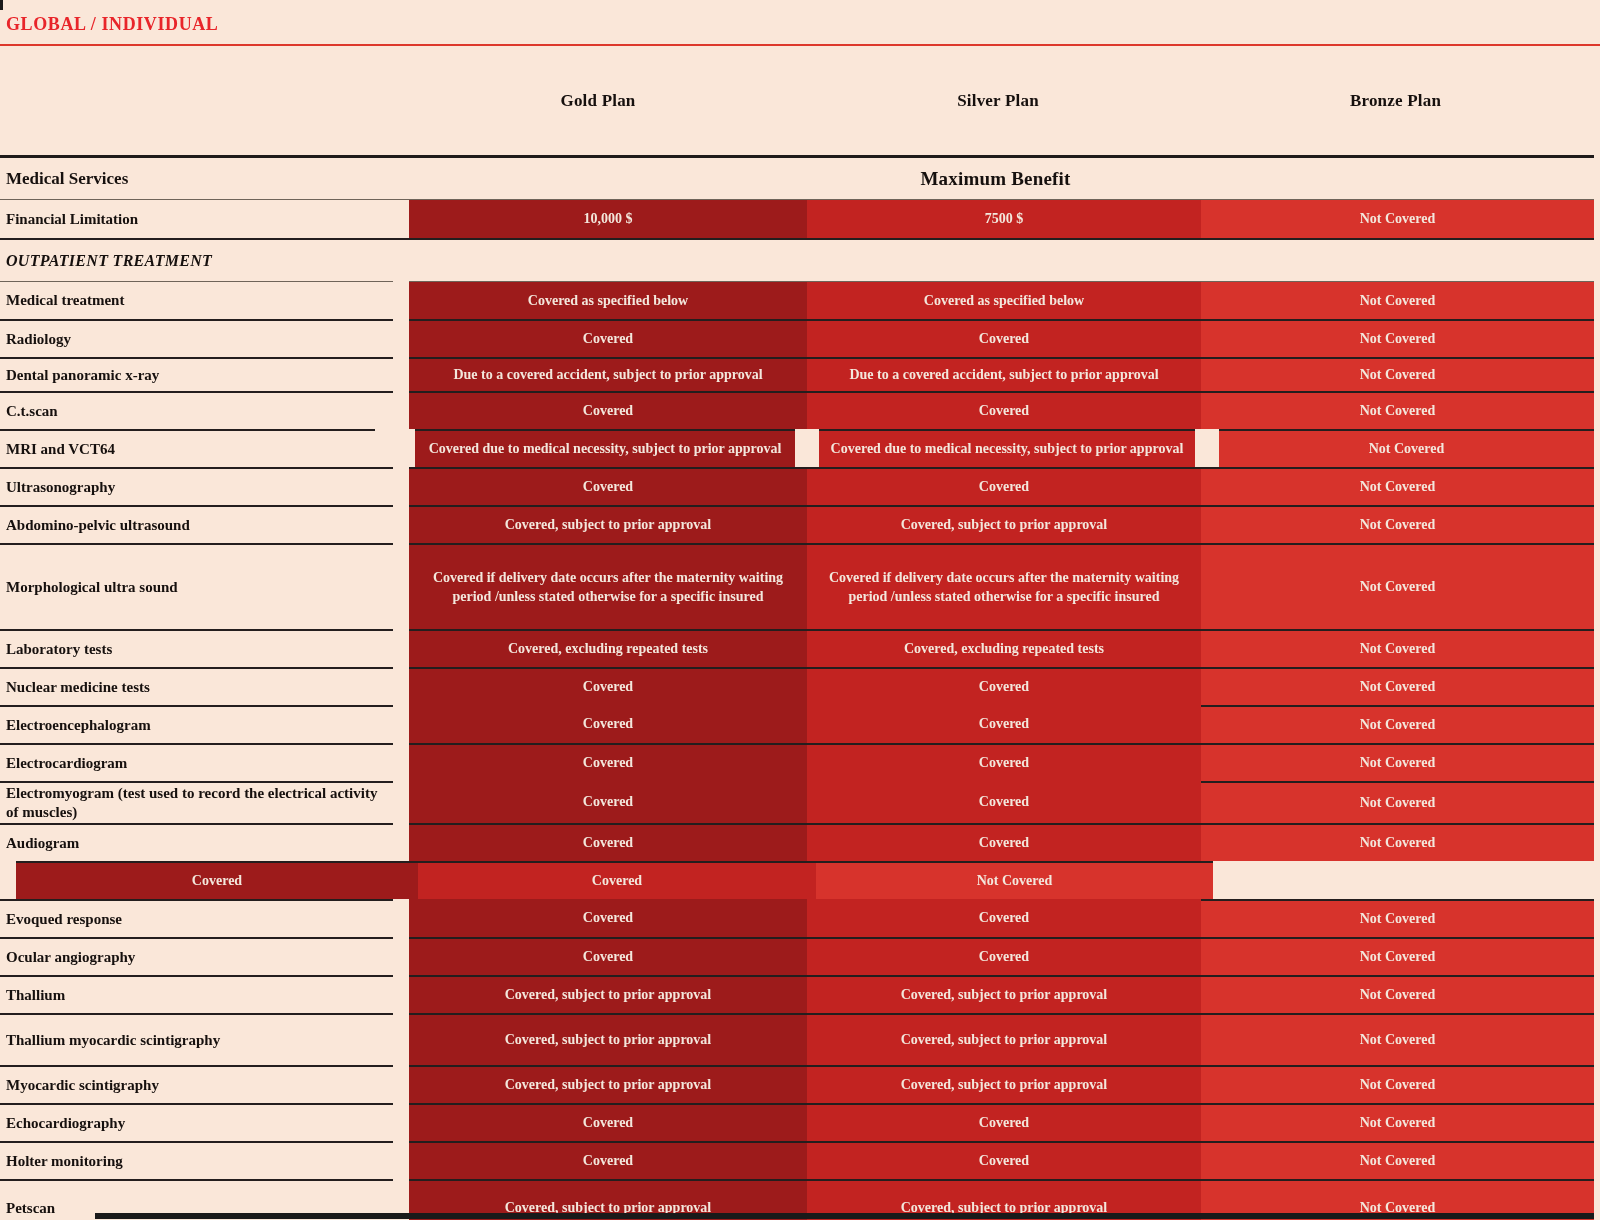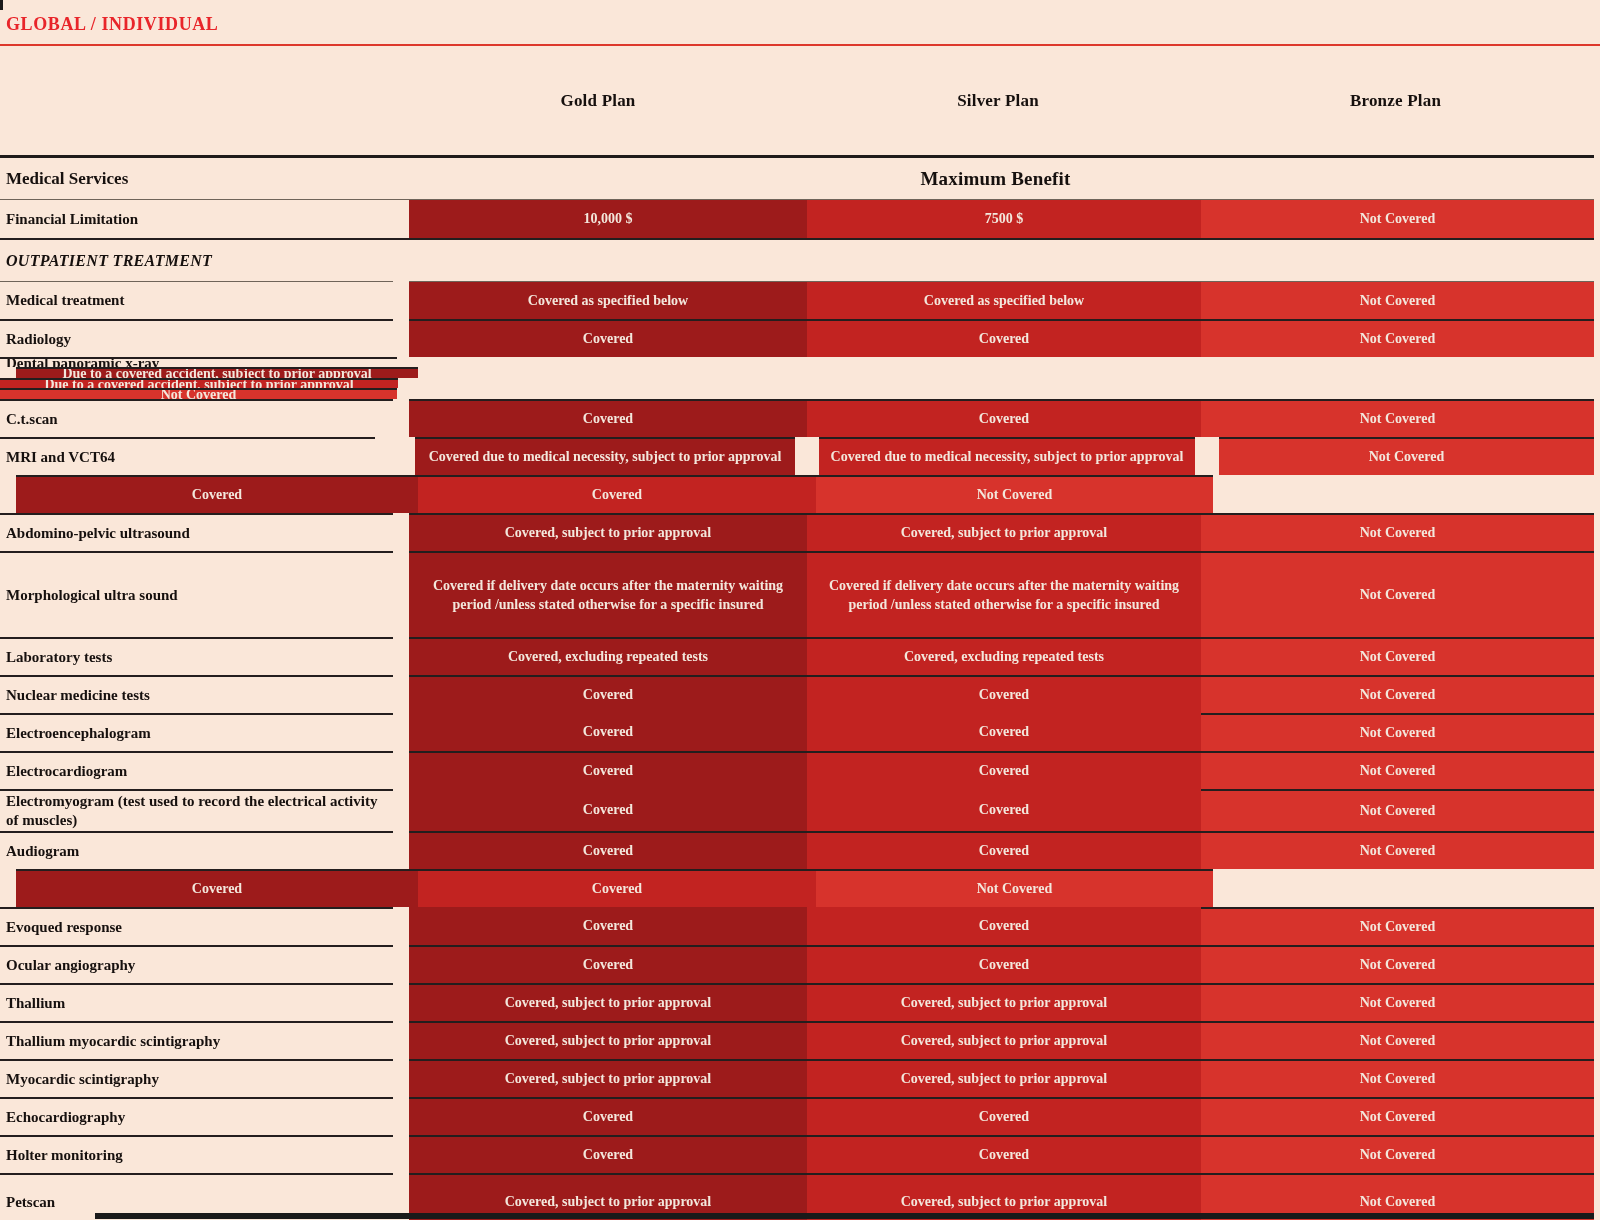--- a/index.html
+++ b/index.html
@@ -82,39 +82,40 @@
           <div class="c w-g val bg-g">Covered as specified below</div>
           <div class="c w-s val bg-s">Covered as specified below</div>
           <div class="c w-b val bg-b">Not Covered</div>
         </div>
         <div class="row drow" style="height: 38px;">
           <div class="c w-lab lab">Radiology</div>
           <div class="c w-g val bg-g">Covered</div>
           <div class="c w-s val bg-s">Covered</div>
           <div class="c w-b val bg-b">Not Covered</div>
         </div>
-        <div class="row drow" style="height: 42px; flex-direction: column;">
+        <div class="row drow" style="height: 34px;">
           <div class="c w-lab lab">Dental panoramic x-ray</div>
           <div class="c w-g val bg-g">Due to a covered accident, subject to prior approval</div>
           <div class="c w-s val bg-s">Due to a covered accident, subject to prior approval</div>
           <div class="c w-b val bg-b">Not Covered</div>
         </div>
         <div class="row drow" style="height: 38px;">
           <div class="c w-lab lab">C.t.scan</div>
           <div class="c w-g val bg-g">Covered</div>
           <div class="c w-s val bg-s">Covered</div>
           <div class="c w-b val bg-b">Not Covered</div>
         </div>
         <div class="row drow" style="height: 38px; gap: 24px;">
           <div class="c w-lab lab">MRI and VCT64</div>
           <div class="c w-g val bg-g">Covered due to medical necessity, subject to prior approval</div>
           <div class="c w-s val bg-s">Covered due to medical necessity, subject to prior approval</div>
           <div class="c w-b val bg-b">Not Covered</div>
         </div>
         <div class="row drow" style="height: 38px;">
+          <div class="c w-lab lab">Ultrasonography</div>
           <div class="c w-g val bg-g">Covered</div>
           <div class="c w-s val bg-s">Covered</div>
           <div class="c w-b val bg-b">Not Covered</div>
         </div>
         <div class="row drow" style="height: 38px;">
           <div class="c w-lab lab">Abdomino-pelvic ultrasound</div>
           <div class="c w-g val bg-g">Covered, subject to prior approval</div>
           <div class="c w-s val bg-s">Covered, subject to prior approval</div>
           <div class="c w-b val bg-b">Not Covered</div>
         </div>
@@ -176,21 +177,21 @@
           <div class="c w-g val bg-g">Covered</div>
           <div class="c w-s val bg-s">Covered</div>
           <div class="c w-b val bg-b">Not Covered</div>
         </div>
         <div class="row drow" style="height: 38px;">
           <div class="c w-lab lab">Thallium</div>
           <div class="c w-g val bg-g">Covered, subject to prior approval</div>
           <div class="c w-s val bg-s">Covered, subject to prior approval</div>
           <div class="c w-b val bg-b">Not Covered</div>
         </div>
-        <div class="row drow" style="height: 38px;">
+        <div class="row drow" style="height: 52px;">
           <div class="c w-lab lab">Thallium myocardic scintigraphy</div>
           <div class="c w-g val bg-g">Covered, subject to prior approval</div>
           <div class="c w-s val bg-s">Covered, subject to prior approval</div>
           <div class="c w-b val bg-b">Not Covered</div>
         </div>
         <div class="row drow" style="height: 38px;">
           <div class="c w-lab lab">Myocardic scintigraphy</div>
           <div class="c w-g val bg-g">Covered, subject to prior approval</div>
           <div class="c w-s val bg-s">Covered, subject to prior approval</div>
           <div class="c w-b val bg-b">Not Covered</div>

